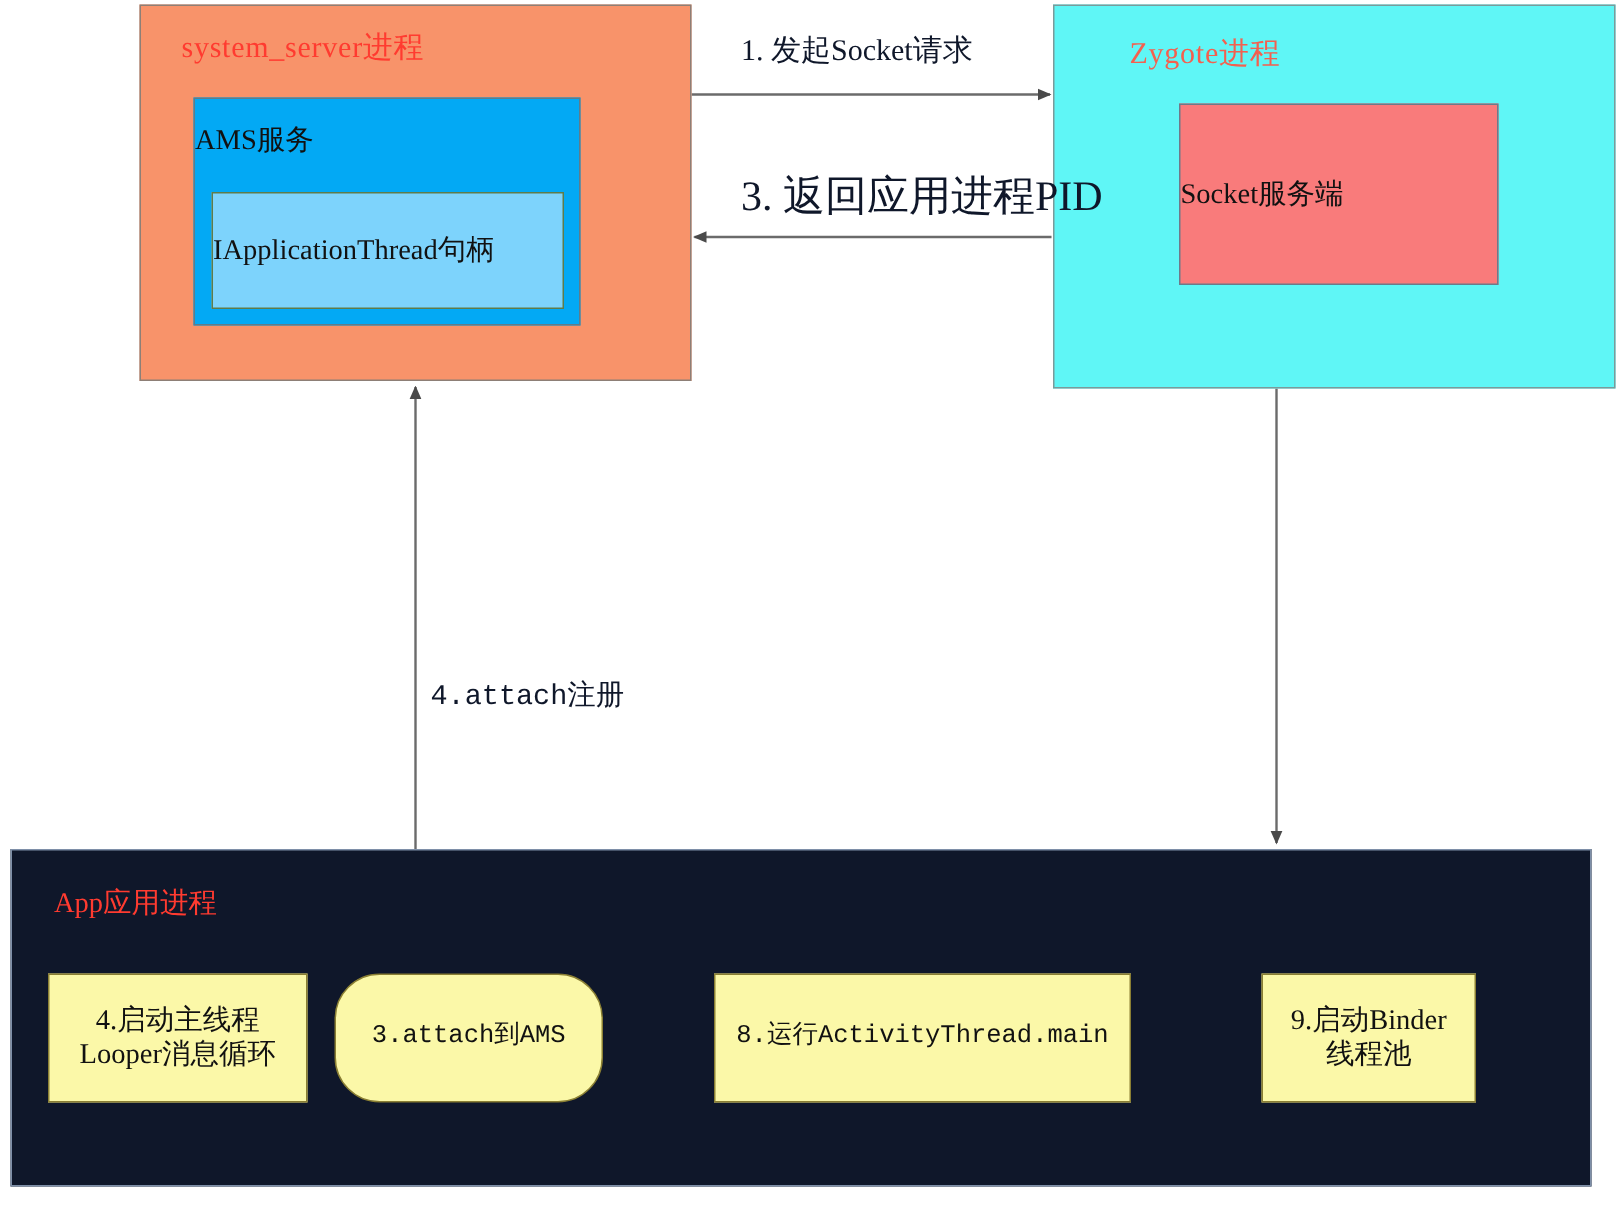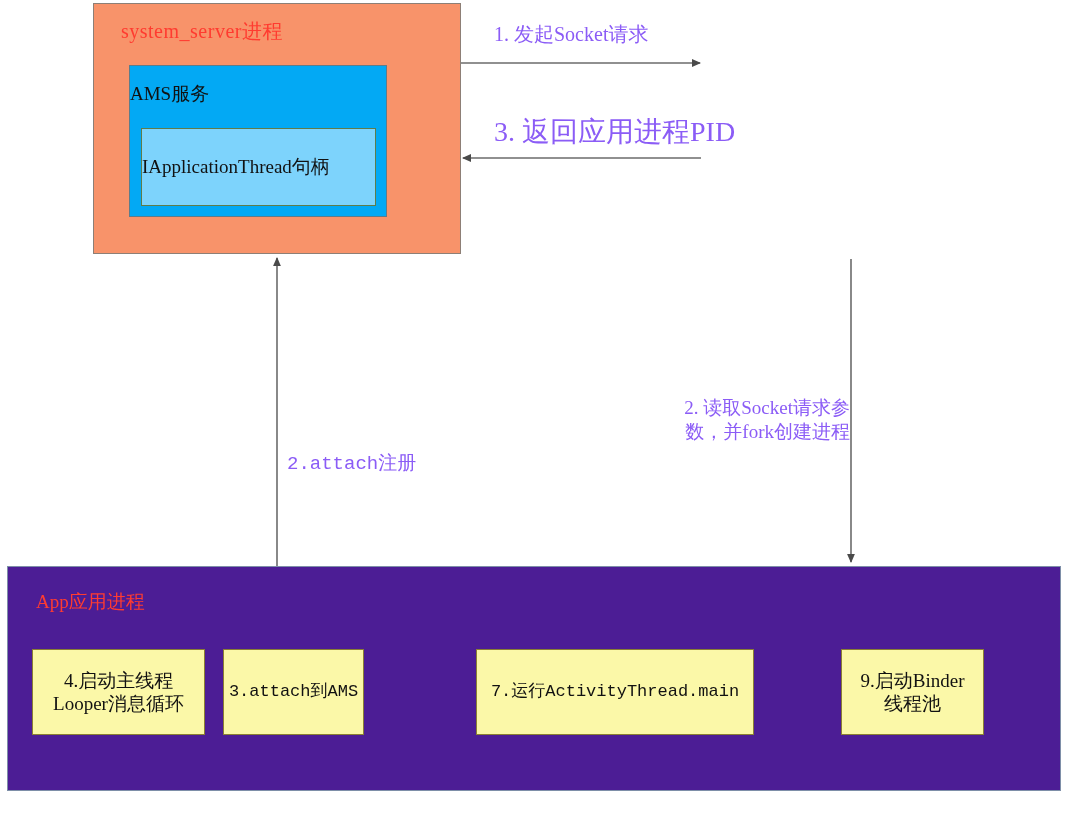--- a/index.html
+++ b/index.html
@@ -84,21 +84,21 @@
     left: 83px; top: 65px; width: 213px; height: 121px;
     background: #f97b7b;
     border-color: #6d7a8a;
   }
   #socket-server-label {
     font-size: 19px;
   }
   
   #proc-app {
     left: 7px; top: 566px; width: 1054px; height: 225px;
-    background: #4c1d95;
+    background: #0f172a;
     border-color: #7e8fa8;
   }
   #proc-app-title {
     left: 28px; top: 22px;
     font-size: 19px;
     color: #ff3b30;
   }
   .step-box {
     position: absolute;
     box-sizing: border-box;
@@ -113,36 +113,36 @@
     top: 50%;
     transform: translateY(-50%);
     text-align: center;
     line-height: 1.22;
     color: #111111;
     white-space: pre-line;
     font-size: 19px;
   }
   .mono-ish { font-family: "Liberation Mono", "DejaVu Sans Mono", monospace; font-size: 17px; }
   #step-looper { left: 24px; width: 173px; }
-  #step-attach  { left: 215px; width: 141px; }
+  #step-attach  { left: 215px; width: 179px; border-radius: 30px; }
   #step-actmain { left: 468px; width: 278px; }
   #step-binder  { left: 833px; width: 143px; }
 
   
   #connectors {
     position: absolute;
     left: 0; top: 0;
     width: 1080px;
     height: 815px;
     pointer-events: none;
   }
   
   .edge-label {
     position: absolute;
-    color: #8b5cf6;
+    color: #0f172a;
     white-space: pre-line;
     line-height: 1.28;
   }
   #lbl-socket-req {
     left: 494px; top: 22px;
     font-size: 20px;
   }
   #lbl-return-pid {
     left: 494px; top: 114px;
     font-size: 28px;
@@ -192,45 +192,50 @@
 
     <div class="box" id="svc-ams">
       <div class="centered-label" id="svc-ams-label">AMS服务</div>
 
       <div class="box" id="handle-iappthread">
         <div class="centered-label" id="handle-iappthread-label">IApplicationThread句柄</div>
       </div>
     </div>
   </div>
 
+  <div class="box" id="proc-zygote">
+    <div class="box-title" id="proc-zygote-title">Zygote进程</div>
+
+    <div class="box" id="socket-server">
+      <div class="centered-label" id="socket-server-label">Socket服务端</div>
+    </div>
+  </div>
 
   <div class="box" id="proc-app">
     <div class="box-title" id="proc-app-title">App应用进程</div>
 
     <div class="step-box" id="step-looper">
       <div class="step-label">4.启动主线程
 Looper消息循环</div>
     </div>
 
     <div class="step-box" id="step-attach">
       <div class="step-label mono-ish">3.attach到AMS</div>
     </div>
 
     <div class="step-box" id="step-actmain">
-      <div class="step-label mono-ish">7.运行ActivityThread.main</div>
+      <div class="step-label mono-ish">8.运行ActivityThread.main</div>
     </div>
 
     <div class="step-box" id="step-binder">
       <div class="step-label">9.启动Binder
 线程池</div>
     </div>
   </div>
 
   <div class="edge-label" id="lbl-socket-req">1. 发起Socket请求</div>
 
   <div class="edge-label" id="lbl-return-pid">3. 返回应用进程PID</div>
 
-  <div class="edge-label" id="lbl-fork">2. 读取Socket请求参
-数，并fork创建进程</div>
-
-  <div class="edge-label" id="lbl-attach-reg">2.attach注册</div>
+
+  <div class="edge-label" id="lbl-attach-reg">4.attach注册</div>
 
 </div>
 
 </body></html>

